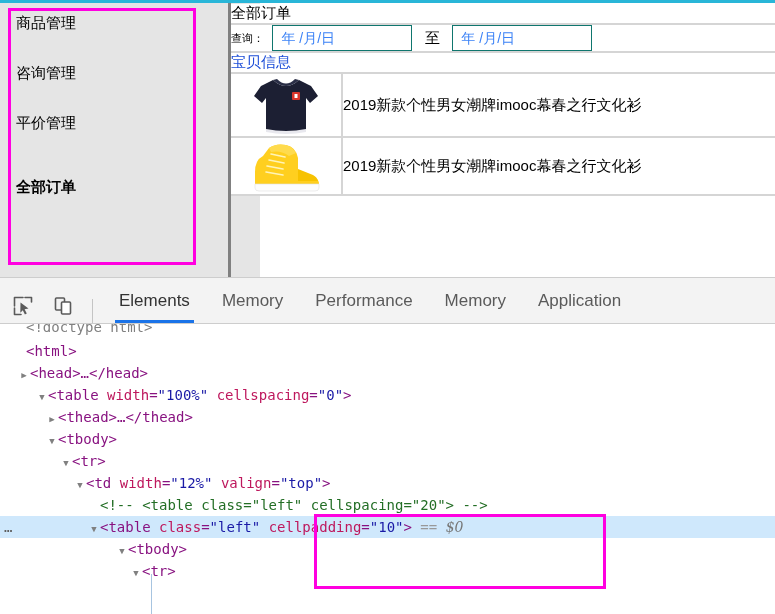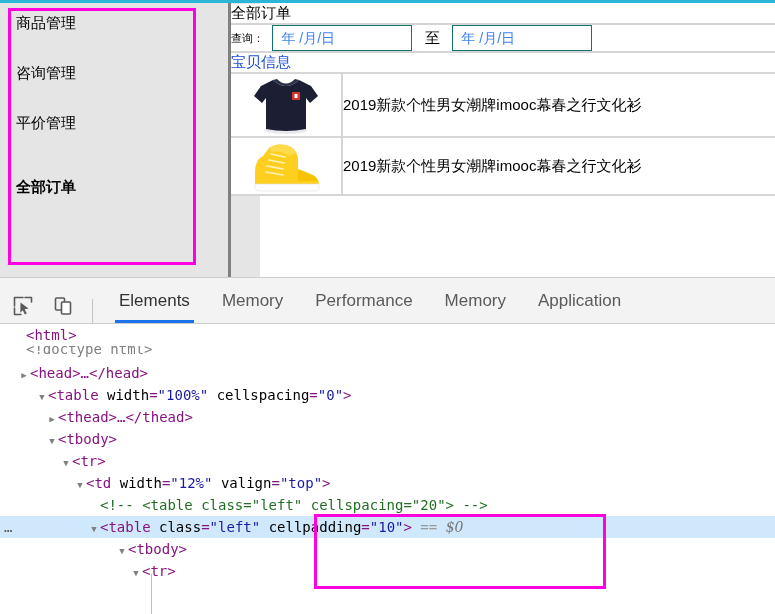--- a/index.html
+++ b/index.html
@@ -219,21 +219,21 @@
   .node-row.selected { background: #cfe8fc; }
   .node-pad { display: inline-block; }
   .twisty {
     display: inline-block;
     width: 12px;
     color: #808080;
     font-size: 9px;
     text-align: center;
   }
   .tag { color: #881280; }
-  .attr-name { color: #000000; }
+  .attr-name { color: #be185d; }
   .attr-val { color: #1a1aa6; }
   .comment { color: #236e25; }
   .ellip { color: #808080; }
   .dollar { color: #777777; font-style: italic; font-family: "DejaVu Serif", serif; }
   .eq { color: #999999; }
   .dots-gutter {
     position: absolute;
     left: 4px; top: 0;
     color: #5f5f5f;
     letter-spacing: 1px;
@@ -343,26 +343,26 @@
 
       <div class="dt-tab active">Elements</div>
       <div class="dt-tab">Memory</div>
       <div class="dt-tab">Performance</div>
       <div class="dt-tab">Memory</div>
       <div class="dt-tab">Application</div>
     </div>
 
     <div class="dt-tree">
 
-      <div class="node-row">
-        <span class="node-pad" style="width:26px;"></span><span class="tag">&lt;html&gt;</span>
-      </div>
-
       <div class="node-row" style="height:16px;overflow:hidden;">
         <span class="node-pad" style="width:26px;"></span><span class="ellip" style="position:relative;top:-8px;display:inline-block;">&lt;!doctype html&gt;</span>
+      </div>
+
+      <div class="node-row">
+        <span class="node-pad" style="width:26px;"></span><span class="tag">&lt;html&gt;</span>
       </div>
 
       <div class="node-row">
         <span class="node-pad" style="width:18px;"></span><span class="twisty">▶</span><span class="tag">&lt;head&gt;…&lt;/head&gt;</span>
       </div>
 
 
       <div class="node-row">
         <span class="node-pad" style="width:36px;"></span><span class="twisty">▼</span><span><span class="tag">&lt;table </span><span class="attr-name">width</span><span class="tag">=</span><span class="attr-val">"100%"</span><span class="tag"> </span><span class="attr-name">cellspacing</span><span class="tag">=</span><span class="attr-val">"0"</span><span class="tag">&gt;</span></span>
       </div>

